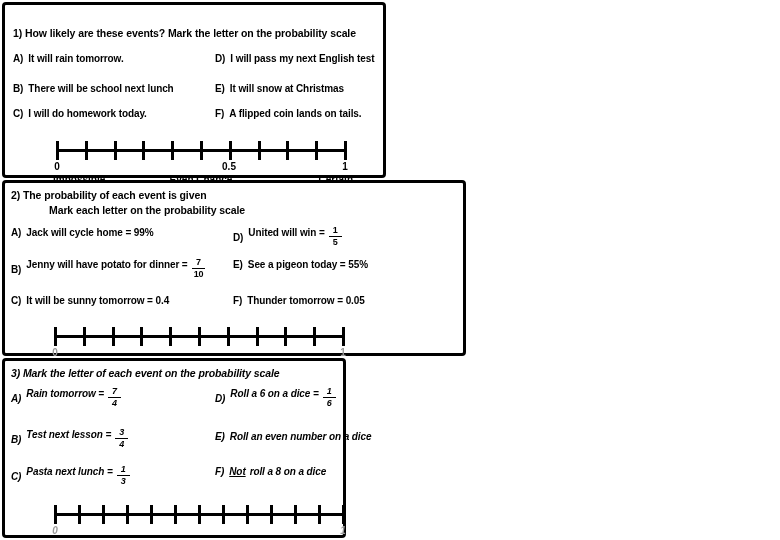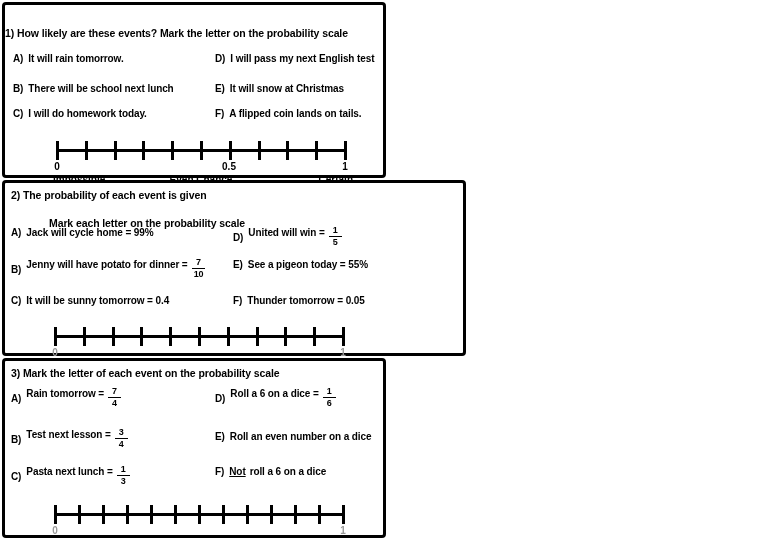--- a/index.html
+++ b/index.html
@@ -20,21 +20,21 @@
   .panel {
     position: absolute;
     left: 2px;
     box-sizing: border-box;
     border: 3px solid #000000;
     border-radius: 4px;
     background: #ffffff;
   }
   #panel-1 { top: 2px;   width: 384px; height: 176px; }
   #panel-2 { top: 180px; width: 464px; height: 176px; }
-  #panel-3 { top: 358px; width: 384px; height: 180px; }
+  #panel-3 { top: 358px; width: 344px; height: 180px; font-style: italic; }
 
   
   .worksheet-title {
     position: absolute;
     top: 1px;
     left: 0;
     width: 100%;
     text-align: center;
     font-size: 11.5px;
     font-weight: bold;
@@ -133,21 +133,21 @@
   .nl-word.left   { left: -4px; }
   .nl-word.center { left: 50%; transform: translateX(-50%); }
   .nl-word.right  { right: -8px; }
   .nl-num.faint { color: #9a9a9a; font-weight: bold; }
 </style>
 </head>
 <body>
 
 <div class="panel" id="panel-1">
 
-  <div class="prompt" style="top:22px; left:0;">
+  <div class="prompt" style="top:22px; left:8px;">
     <span class="num">1)</span>
     <span>How likely are these events? Mark the letter on the probability scale</span>
   </div>
 
   <div class="item" style="top:48px; left:8px;">
     <span class="label">A)</span>
     <span class="body">
         <span class="txt">It will rain tomorrow.</span>
       </span>
   </div>
@@ -203,21 +203,21 @@
       <div class="nl-word center">Even Chance</div>
       <div class="nl-word right">Certain</div>
     </div>
 </div>
 
 <div class="panel" id="panel-2">
   <div class="prompt" style="top:6px; left:6px;">
     <span class="num">2)</span>
     <span>The probability of each event is given</span>
   </div>
-  <div class="prompt-line2" style="top:21px; left:44px;margin-top:13px;">Mark each letter on the probability scale</div>
+  <div class="prompt-line2" style="top:21px; left:44px;">Mark each letter on the probability scale</div>
 
   <div class="item" style="top:44px; left:6px;">
     <span class="label">A)</span>
     <span class="body">
         <span class="txt">Jack will cycle home = 99%</span>
       </span>
   </div>
   <div class="item" style="top:76px; left:6px;">
     <span class="label">B)</span>
     <span class="body">
@@ -332,21 +332,21 @@
   <div class="item" style="top:70px; left:210px;">
     <span class="label">E)</span>
     <span class="body">
         <span class="txt">Roll an even number on a dice</span>
       </span>
   </div>
   <div class="item" style="top:105px; left:210px;">
     <span class="label">F)</span>
     <span class="body">
       <span class="underline-word">Not</span>
-      <span class="txt" style="margin-left:4px;">roll a 6 on a dice</span>
+      <span class="txt" style="margin-left:4px;">roll a 8 on a dice</span>
     </span>
   </div>
 
   <div class="numberline" id="nl-3" style="top:152px; left:50px; width:288px;">
     <div class="nl-axis" style="width:288px;"></div>
   <div class="nl-tick" style="left: 0px;"></div>
       <div class="nl-tick" style="left: 24px;"></div>
       <div class="nl-tick" style="left: 48px;"></div>
       <div class="nl-tick" style="left: 72px;"></div>
       <div class="nl-tick" style="left: 96px;"></div>

